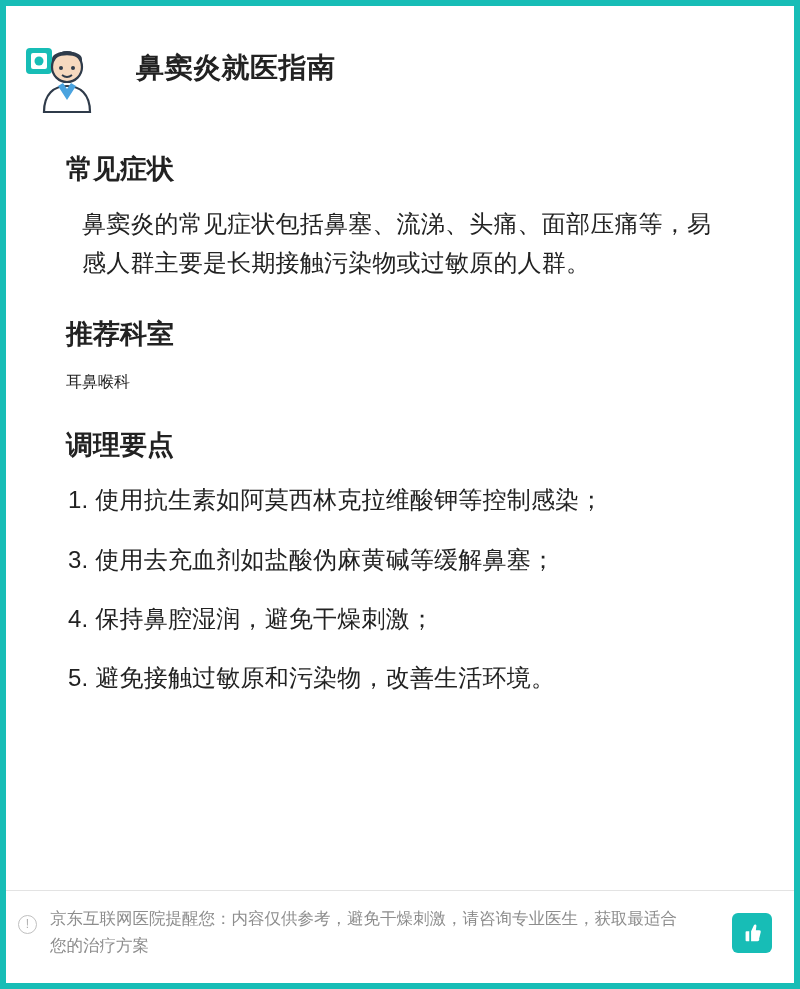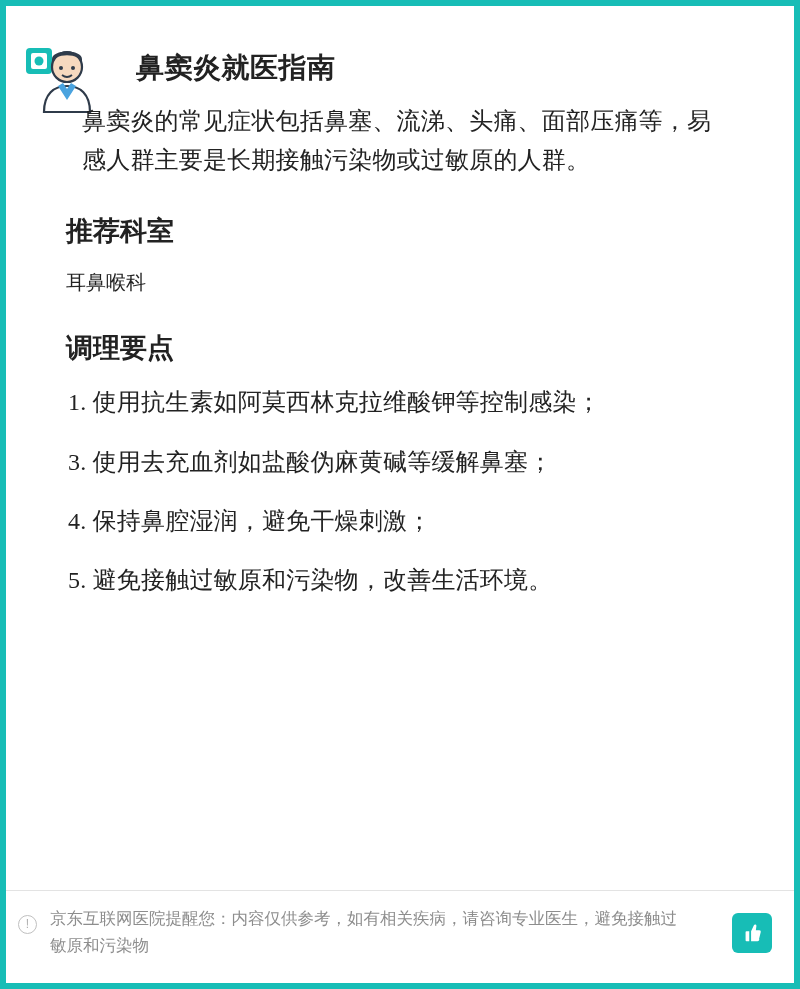--- a/index.html
+++ b/index.html
@@ -26,21 +26,20 @@
     left: 18px;
     top: 28px;
     width: 86px;
     height: 86px;
   }
   .content {
     position: absolute;
     left: 60px;
     top: 44px;
     right: 48px;
-    font-family: Liberation Serif, serif;
   }
   .doc-title {
     font-size: 28px;
     font-weight: bold;
     color: #222222;
     line-height: 1.3;
     margin: 0 0 8px 70px;
     letter-spacing: 0.5px;
   }
   .section-title {
@@ -54,21 +53,21 @@
     margin-top: 66px;
   }
   .para {
     font-size: 24px;
     color: #222222;
     line-height: 1.62;
     margin: 16px;
     letter-spacing: 0.2px;
   }
   .plain {
-    font-size: 20px;
+    font-size: 16px;
     color: #222222;
     line-height: 1.5;
     margin: 0;
   }
   .tips {
     margin: 2px;
     padding: 0;
     list-style: none;
   }
   .tips li {
@@ -141,38 +140,39 @@
       <path d="M28 31 C28 18 58 18 58 31 L58 25 C58 15 28 15 28 25 Z" fill="#2f3b4a"></path>
       <circle cx="37" cy="34" r="2" fill="#2f3b4a"></circle>
       <circle cx="49" cy="34" r="2" fill="#2f3b4a"></circle>
       <path d="M38 41 Q43 45 48 41" stroke="#2f3b4a" stroke-width="1.8" fill="none"></path>
     </svg>
   </div>
 
   <div class="content">
     <h1 class="doc-title">鼻窦炎就医指南</h1>
 
+    <h2 class="section-title first">常见症状</h2>
     <p class="para">鼻窦炎的常见症状包括鼻塞、流涕、头痛、面部压痛等，易感人群主要是长期接触污染物或过敏原的人群。</p>
 
     <h2 class="section-title">推荐科室</h2>
     <p class="plain">耳鼻喉科</p>
 
     <h2 class="section-title">调理要点</h2>
     <ul class="tips">
       <li>1. 使用抗生素如阿莫西林克拉维酸钾等控制感染；</li>
       <li>3. 使用去充血剂如盐酸伪麻黄碱等缓解鼻塞；</li>
       <li>4. 保持鼻腔湿润，避免干燥刺激；</li>
       <li>5. 避免接触过敏原和污染物，改善生活环境。</li>
     </ul>
   </div>
 
   <div class="footer">
     <div class="footer-inner">
       <div class="info-icon">!</div>
-      <div class="footer-text">京东互联网医院提醒您：内容仅供参考，如有相关疾病，请咨询专业医生，避免接触过敏原和污染物</div>
+      <div class="footer-text">京东互联网医院提醒您：内容仅供参考，避免干燥刺激，请咨询专业医生，获取最适合您的治疗方案</div>
       <div class="thumb-btn">
         <svg width="22" height="22" viewBox="0 0 24 24" xmlns="http://www.w3.org/2000/svg">
           <path d="M6 10h3V21H6a1 1 0 0 1-1-1v-9a1 1 0 0 1 1-1zm5 0 3.2-6.6a1.4 1.4 0 0 1 2.6.9L16.2 9H20a1.6 1.6 0 0 1 1.55 2l-1.8 7.2A2 2 0 0 1 17.8 21H11z" fill="#ffffff"></path>
         </svg>
       </div>
     </div>
   </div>
 
 </div>
 

